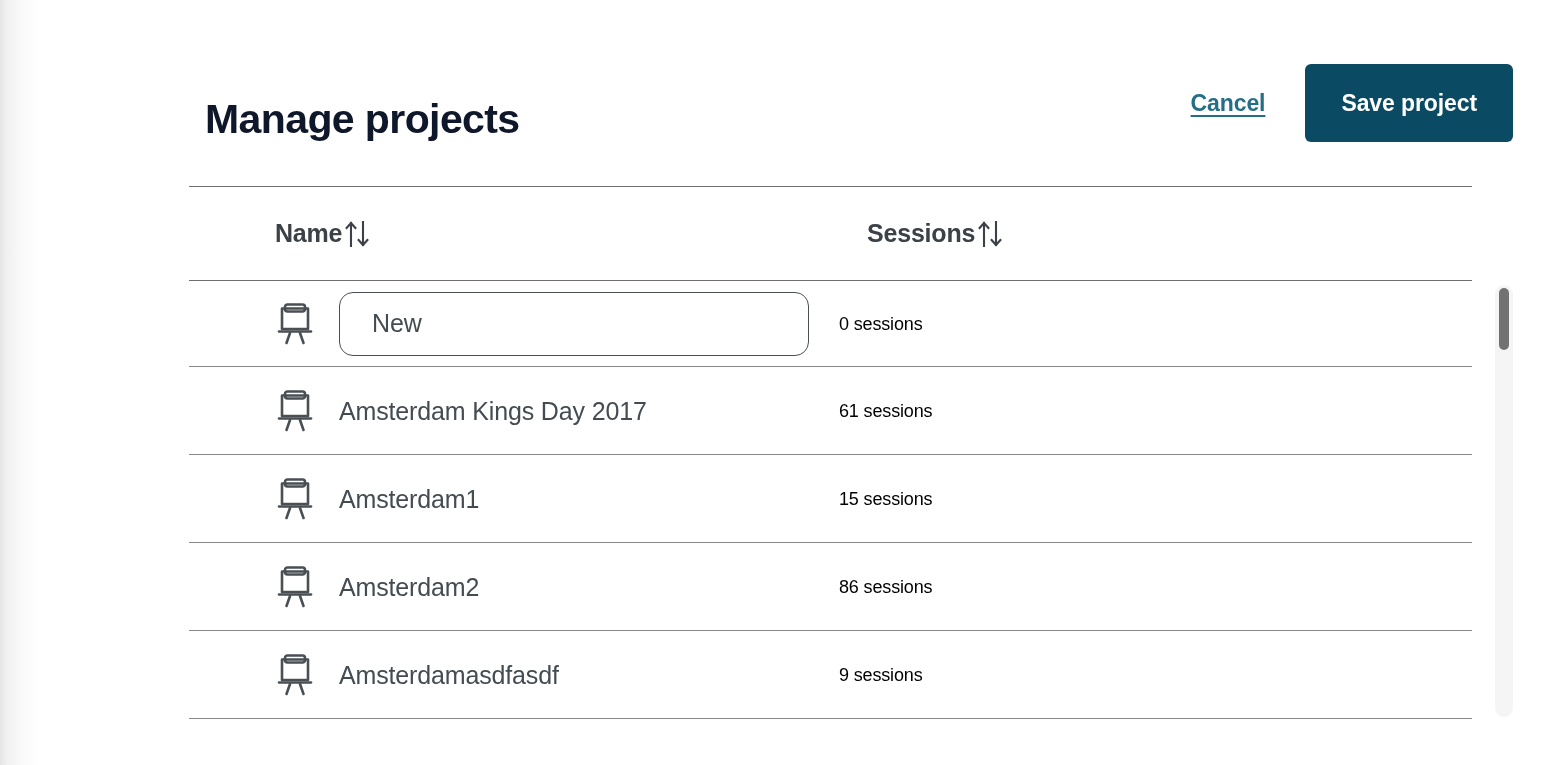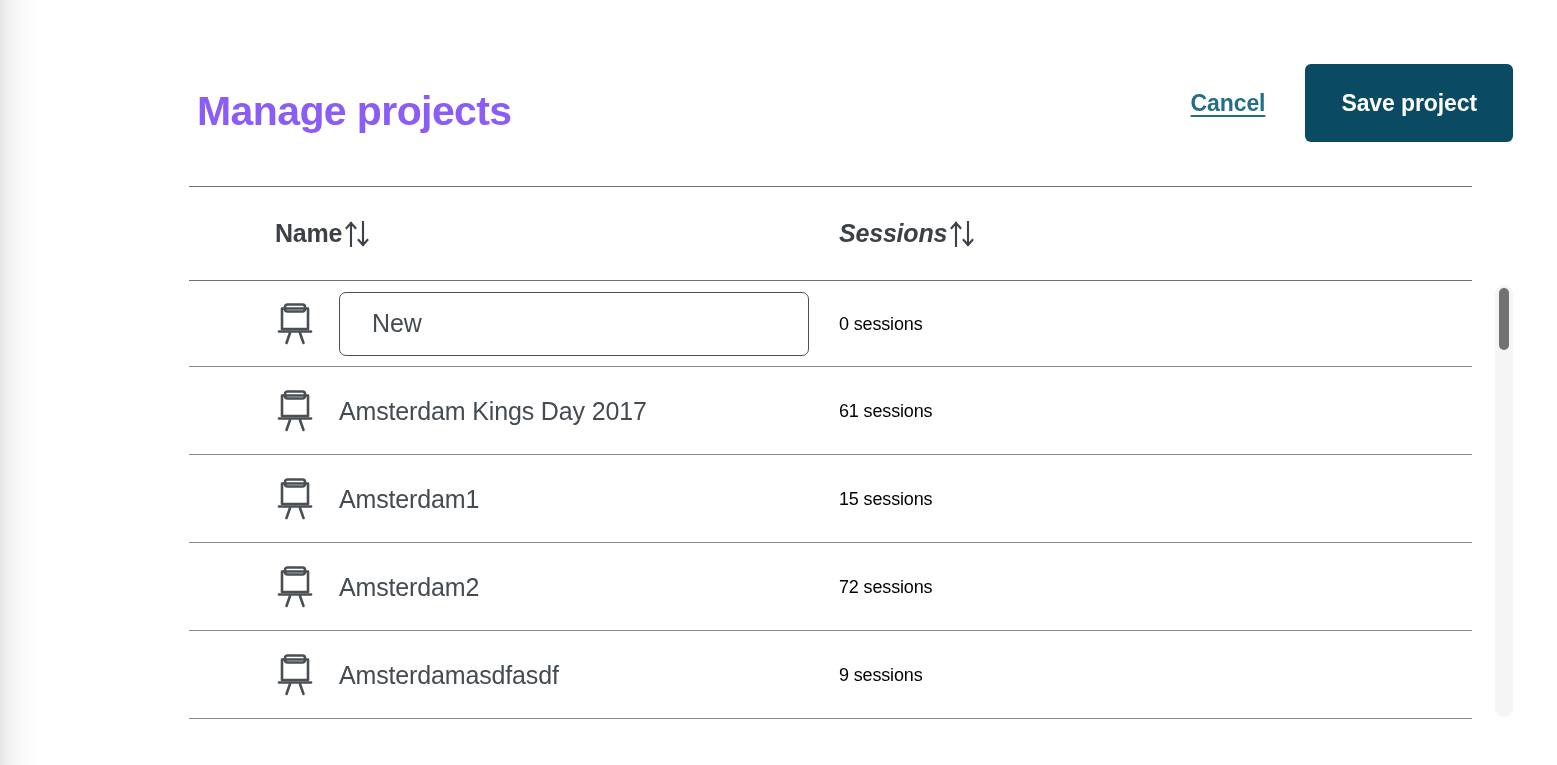--- a/index.html
+++ b/index.html
@@ -45,26 +45,26 @@
     position: absolute;
     left: 189px;
     top: 60px;
     width: 1324px;
     height: 86px;
   }
   #page-title {
     position: absolute;
     left: 0;
     top: 0;
-    margin: 8px;
+    margin: 16px;
     font-size: 41px;
     line-height: 86px;
     font-weight: 700;
     letter-spacing: -0.6px;
-    color: #8b5cf6;
+    color: #0f172a;
     white-space: nowrap;
   }
   #header-actions {
     position: absolute;
     right: 0;
     top: 0;
     height: 86px;
     display: flex;
     align-items: center;
     gap: 40px;
@@ -122,21 +122,21 @@
     align-items: center;
   }
   .th-label {
     font-size: 25px;
     font-weight: 700;
     color: #3b4146;
     white-space: nowrap;
     letter-spacing: -0.2px;
   }
   #th-name  { left: 86px; }
-  #th-sessions { left: 650px; font-style: italic; }
+  #th-sessions { left: 678px; }
 
   .sort-icon {
     display: block;
     width: 30px;
     height: 30px;
     flex: 0 0 auto;
     cursor: pointer;
   }
 
   .row {
@@ -180,21 +180,21 @@
   }
   #project-name-input {
     position: absolute;
     left: 150px;
     top: 50%;
     transform: translateY(-50%);
     width: 470px;
     height: 64px;
     box-sizing: border-box;
     border: 1.5px solid #4a4f54;
-    border-radius: 7px;
+    border-radius: 14px;
     background: #ffffff;
     padding: 0 0 0 32px;
     font-family: "Liberation Sans", sans-serif;
     font-size: 25px;
     color: #444b51;
     letter-spacing: -0.15px;
     outline: none;
   }
   #project-name-input::placeholder { color: #9aa0a5; }
 
@@ -318,21 +318,21 @@
       <div class="row-inner">
         <span class="project-icon">
           <svg width="40" height="44" viewBox="0 0 40 44" fill="none" xmlns="http://www.w3.org/2000/svg">
             <rect x="10" y="2.5" width="20" height="7" rx="2.4" stroke="#4a4f54" stroke-width="2.6"></rect>
             <path d="M7 6.5 H33 V27 H7 Z" stroke="#4a4f54" stroke-width="2.6" stroke-linejoin="round"></path>
             <path d="M4 29.5 H36" stroke="#4a4f54" stroke-width="2.6" stroke-linecap="round"></path>
             <path d="M15 31 L11.5 41 M25 31 L28.5 41" stroke="#4a4f54" stroke-width="2.6" stroke-linecap="round"></path>
           </svg>
         </span>
         <span class="project-name">Amsterdam2</span>
-        <span class="project-sessions">72 sessions</span>
+        <span class="project-sessions">86 sessions</span>
       </div>
     </div>
 
     <div class="divider light"></div>
 
     <div class="row">
       <div class="row-inner">
         <span class="project-icon">
           <svg width="40" height="44" viewBox="0 0 40 44" fill="none" xmlns="http://www.w3.org/2000/svg">
             <rect x="10" y="2.5" width="20" height="7" rx="2.4" stroke="#4a4f54" stroke-width="2.6"></rect>

